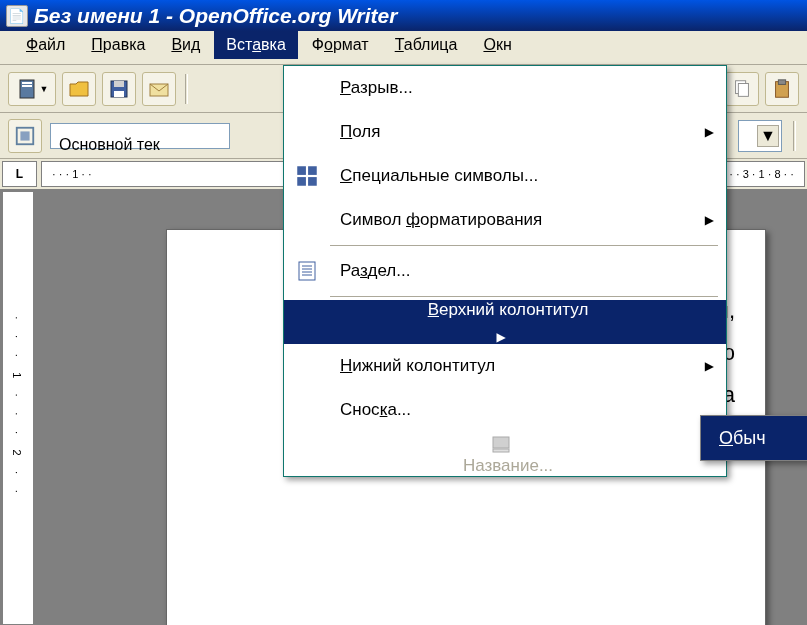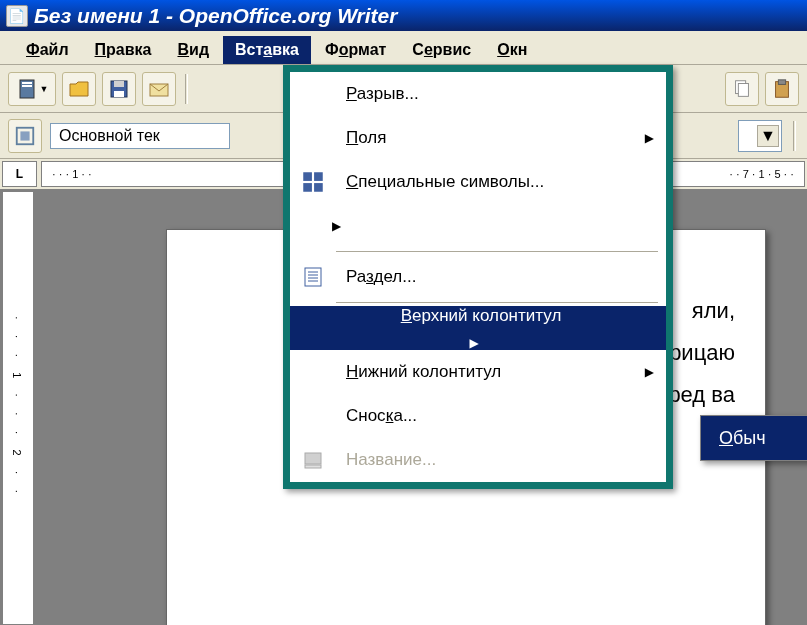--- a/index.html
+++ b/index.html
@@ -2,45 +2,45 @@
 <html><head>
 <meta charset="utf-8">
 <style>
 * { margin: 0; padding: 0; box-sizing: border-box; font-family: Arial, sans-serif; }
 body { width: 807px; height: 625px; overflow: hidden; background: #ece9d8; position: relative; }
 
 .titlebar { height: 31px; background: linear-gradient(to bottom, #0054e3, #0a246a); display: flex; align-items: center; padding: 0 6px; }
 .titlebar-icon { width: 22px; height: 22px; background: #e8e8e8; border: 1px solid #999; margin-right: 6px; border-radius: 2px; display: flex; align-items: center; justify-content: center; font-size: 14px; }
 .titlebar-text { color: #fff; font-weight: bold; font-size: 21px; font-style: italic; }
 
-.menubar { height: 34px; background: #ece9d8; display: flex; align-items: flex-end; padding: 0 14px; gap: 2px; border-bottom: 1px solid #aca899; font-weight: bold; }
+.menubar { height: 34px; background: #ece9d8; display: flex; align-items: flex-start; padding: 0 14px; gap: 2px; border-bottom: 1px solid #aca899; }
 .menu-item { padding: 5px 12px; font-size: 16px; cursor: pointer; }
 .menu-item.active { background: #0a246a; color: #fff; }
 
 .toolbar { height: 48px; background: #ece9d8; display: flex; align-items: center; padding: 0 8px; gap: 6px; border-bottom: 1px solid #aca899; }
 .tool-btn { width: 34px; height: 34px; background: #f5f3e8; border: 1px solid #c0b890; border-radius: 3px; display: flex; align-items: center; justify-content: center; cursor: pointer; }
 .tool-btn.wide { width: 48px; }
 .tool-sep { width: 3px; height: 30px; border-left: 1px solid #aca899; border-right: 1px solid #fff; margin: 0 3px; }
 
 .toolbar2 { height: 46px; background: #ece9d8; display: flex; align-items: center; padding: 0 8px; gap: 8px; border-bottom: 1px solid #aca899; }
-.style-dropdown { height: 20px; background: #fff; border: 1px solid #7f9db9; padding: 12px 8px; font-size: 16px; display: flex; align-items: center; flex: 0 0 180px; }
+.style-dropdown { height: 20px; background: #fff; border: 1px solid #7f9db9; padding: 12px 8px; font-size: 16px; display: flex; flex: 0 0 180px; }
 
 .ruler-area { height: 30px; background: #ece9d8; display: flex; }
 .ruler-corner { width: 35px; height: 26px; background: #fff; border: 1px solid #808080; margin: 2px; display: flex; align-items: center; justify-content: center; font-weight: bold; font-size: 12px; }
 .ruler-h { flex: 1; height: 26px; background: #fff; border: 1px solid #808080; margin: 2px; position: relative; font-size: 11px; padding-top: 6px; }
 
 .document-area { background: #808080; position: relative; height: 436px; display: flex; }
 .ruler-v { width: 32px; background: #fff; border: 1px solid #808080; margin: 2px 2px 0 2px; font-size: 11px; text-align: center; writing-mode: vertical-lr; padding-left: 8px; letter-spacing: 6px; }
 .page-wrap { flex: 1; padding: 40px 0 0 130px; }
 .page { width: 600px; height: 500px; background: #fff; border: 1px solid #666; box-shadow: 3px 3px 6px rgba(0,0,0,0.4); font-family: 'Times New Roman', serif; font-size: 22px; padding: 60px 30px; line-height: 1.9; }
 
-.dropdown-menu { position: absolute; top: 65px; left: 283px; width: 390px; background: #fff; border: 7px solid #0f766e; box-shadow: 3px 3px 6px rgba(0,0,0,0.4); z-index: 100; }
+.dropdown-menu { position: absolute; top: 65px; left: 283px; width: 444px; background: #fff; border: 1px solid #0f766e; box-shadow: 3px 3px 6px rgba(0,0,0,0.4); z-index: 100; }
 .menu-row { display: flex; align-items: center; height: 44px; padding: 0 12px 0 4px; font-size: 17px; cursor: pointer; }
 .menu-row.highlighted { background: #0a246a; color: #fff; flex-direction: column; }
-.menu-row.disabled { color: #aca899; cursor: default; }
+.menu-row.disabled { color: #aca899; cursor: default; flex-direction: column; }
 .menu-icon-col { width: 38px; display: flex; align-items: center; justify-content: center; }
 .menu-label { flex: 1; padding-left: 14px; }
 .menu-arrow { font-size: 12px; }
 .menu-sep { height: 1px; background: #aca899; margin: 3px 8px 3px 46px; }
 
 .submenu { position: absolute; top: 415px; left: 700px; width: 160px; height: 46px; background: #0a246a; border: 1px solid #808080; box-shadow: 3px 3px 6px rgba(0,0,0,0.4); z-index: 101; display: flex; align-items: center; padding: 0 18px; }
 .submenu-text { color: #ffffff; font-size: 18px; }
 
 .dropdown-box2 { height: 32px; width: 44px; background: #fff; border: 1px solid #7f9db9; display: flex; align-items: center; }
 .dropdown-box2 .dropdown-arrow2 { width: 22px; height: 22px; background: #ece9d8; border: 1px solid #aca899; margin-left: auto; margin-right: 2px; display: flex; align-items: center; justify-content: center; }
@@ -54,21 +54,21 @@
   <div class="titlebar-icon">📄</div>
   <div class="titlebar-text">Без имени 1 - OpenOffice.org Writer</div>
 </div>
 
 <div class="menubar">
   <div class="menu-item"><span class="under">Ф</span>айл</div>
   <div class="menu-item"><span class="under">П</span>равка</div>
   <div class="menu-item"><span class="under">В</span>ид</div>
   <div class="menu-item active">Вст<span class="under">а</span>вка</div>
   <div class="menu-item">Ф<span class="under">о</span>рмат</div>
-  <div class="menu-item">С<span class="under">е</span>рвис</div>
+  <div class="menu-item"><span class="under">Т</span>аблица</div>
   <div class="menu-item"><span class="under">О</span>кн</div>
 </div>
 
 <div class="toolbar">
   <div class="tool-btn wide">
     <svg width="24" height="24" viewBox="0 0 24 24">
         <rect x="4" y="3" width="14" height="18" fill="#5a7aa0" stroke="#333"></rect>
         <rect x="6" y="5" width="10" height="2" fill="#fff"></rect>
         <rect x="6" y="8" width="10" height="2" fill="#fff"></rect>
       </svg>
@@ -122,21 +122,21 @@
   <div class="dropdown-box2">
     <div class="dropdown-arrow2">▼</div>
   </div>
   <div class="tool-sep"></div>
 </div>
 
 <div class="ruler-area">
   <div class="ruler-corner">L</div>
   <div class="ruler-h">
     <span style="position:absolute;left:10px">· · · 1 · ·</span>
-    <span style="position:absolute;right:10px">· · 7 · 1 · 5 · ·</span>
+    <span style="position:absolute;right:10px">· · 3 · 1 · 8 · ·</span>
   </div>
 </div>
 
 <div class="document-area">
   <div class="ruler-v">· · · 1 · · · 2 · ·</div>
   <div class="page-wrap">
     <div class="page">
       <div style="text-align:right;padding-right:0">
         <div>яли,</div>
         <div>рицаю</div>
@@ -162,20 +162,21 @@
           <rect x="3" y="3" width="8" height="8" fill="#4060a0"></rect>
           <rect x="13" y="3" width="8" height="8" fill="#4060a0"></rect>
           <rect x="3" y="13" width="8" height="8" fill="#4060a0"></rect>
           <rect x="13" y="13" width="8" height="8" fill="#4060a0"></rect>
         </svg>
     </div>
     <div class="menu-label"><span class="under">С</span>пециальные символы...</div>
   </div>
   <div class="menu-row">
     <div class="menu-icon-col"></div>
+    <div class="menu-label">Символ <span class="under">ф</span>орматирования</div>
     <div class="menu-arrow">▶</div>
   </div>
   <div class="menu-sep"></div>
   <div class="menu-row">
     <div class="menu-icon-col">
       <svg width="24" height="24" viewBox="0 0 24 24">
           <rect x="4" y="3" width="16" height="18" fill="#fff" stroke="#4060a0"></rect>
           <line x1="7" y1="7" x2="17" y2="7" stroke="#4060a0"></line>
           <line x1="7" y1="10" x2="17" y2="10" stroke="#4060a0"></line>
           <line x1="7" y1="13" x2="17" y2="13" stroke="#4060a0"></line>

